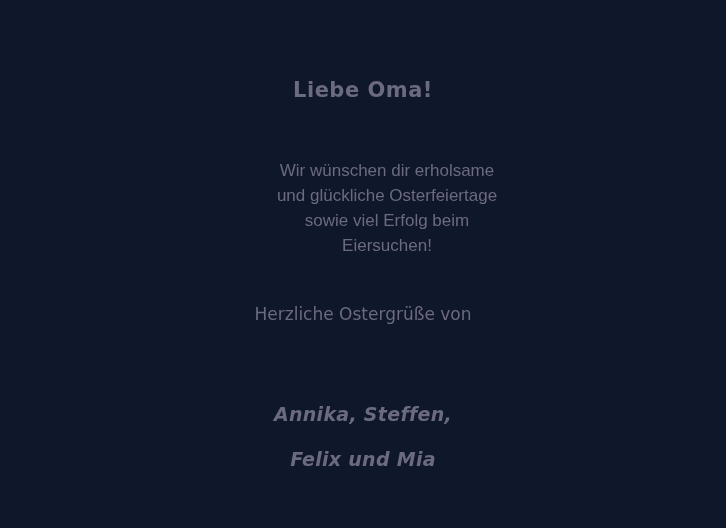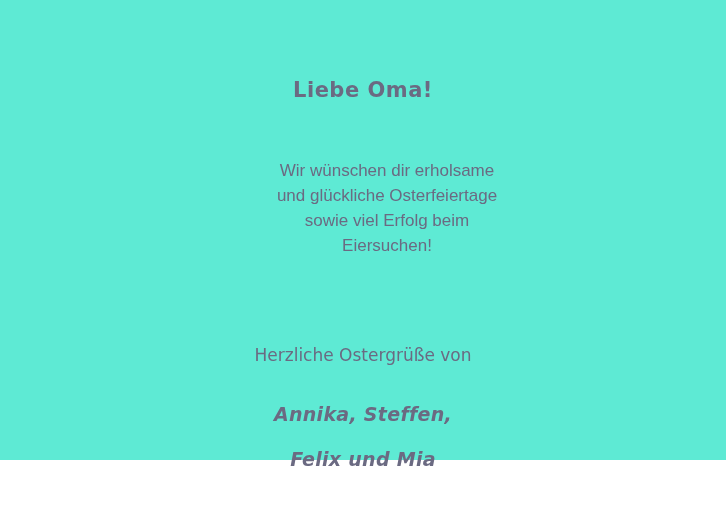--- a/index.html
+++ b/index.html
@@ -9,22 +9,22 @@
   body {
     width: 726px;
     height: 528px;
     background: #ffffff;
     font-family: "DejaVu Sans", sans-serif;
     overflow: hidden;
   }
   .card {
     position: relative;
     width: 726px;
-    height: 460px;
-    background: #5eead4;
+    height: 528px;
+    background: #0f172a;
     display: flex;
     flex-direction: column;
     align-items: center;
     box-sizing: border-box;
   }
   .greeting {
     position: absolute;
     top: 78px;
     left: 0;
     width: 726px;
@@ -51,21 +51,20 @@
   .closing {
     position: absolute;
     top: 302px;
     left: 0;
     width: 726px;
     text-align: center;
     font-family: "DejaVu Sans", sans-serif;
     font-size: 17px;
     line-height: 25px;
     color: #6b6a82;
-    margin-top: 41px;
   }
   .signature {
     position: absolute;
     top: 392px;
     left: 0;
     width: 726px;
     text-align: center;
     font-family: "DejaVu Sans", sans-serif;
     font-size: 19px;
     font-weight: bold;

